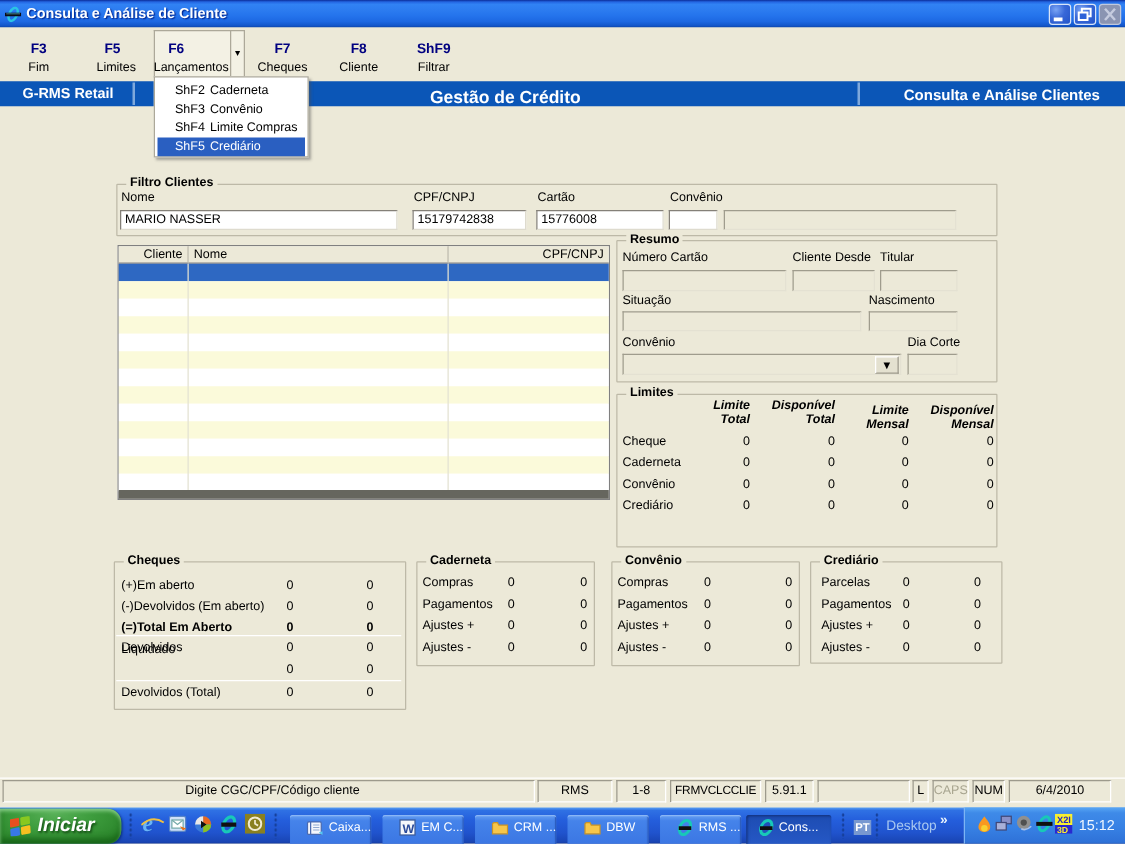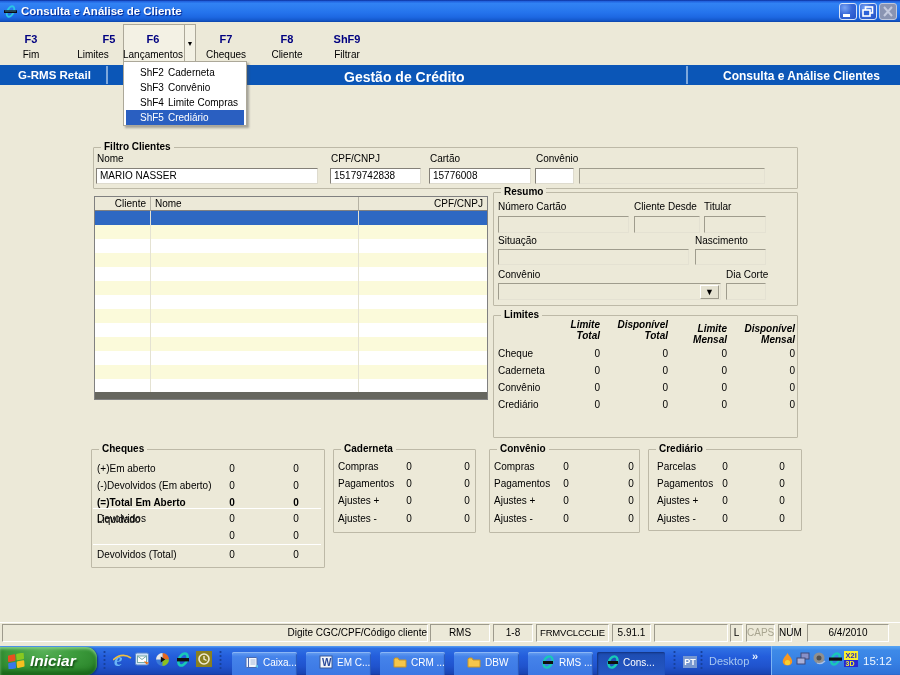--- a/index.html
+++ b/index.html
@@ -70,25 +70,25 @@
     <path d="M5 4 L13 13 M13 4 L5 13" stroke="#c4cade" stroke-width="2"></path>
   </svg>
 <svg class="abs" style="left:4px;top:5px" width="13" height="13" viewBox="0 0 13 13">
     <ellipse cx="6.5" cy="6.5" rx="3.1" ry="5.6" fill="none" stroke="#2ac4e4" stroke-width="2" transform="rotate(26 6.5 6.5)"></ellipse>
     <rect x="0" y="5.2" width="13" height="2.8" fill="#0c0c14"></rect>
     <rect x="1" y="5.6" width="11" height="0.9" fill="#3a7a8a"></rect>
   </svg>
 <div class="abs" id="toolbar">
   <div class="fk" style="left:-14px">F3</div>
     <div class="fl" style="left:-24px">Fim</div>
-  <div class="fk" style="left:64px">F5</div>
+  <div class="fk" style="left:45px">F5</div>
     <div class="fl" style="left:38px">Limites</div>
   <div id="f6box" class="abs"></div>
     <div id="f6arr" class="abs">▼</div>
-  <div class="fk" style="left:108px">F6</div>
+  <div class="fk" style="left:96px">F6</div>
     <div class="fl" style="left:98px">Lançamentos</div>
   <div class="fk" style="left:181px">F7</div>
     <div class="fl" style="left:171px">Cheques</div>
   <div class="fk" style="left:242px">F8</div>
     <div class="fl" style="left:232px">Cliente</div>
   <div class="fk" style="left:302px">ShF9</div>
     <div class="fl" style="left:292px">Filtrar</div>
 </div>
 <div class="abs" id="bluebar"></div>
 <div class="bsep" style="left:106px"></div>
@@ -273,29 +273,29 @@
     <div class="lbl" style="left:657px;top:495px">Ajustes +</div>
     <div class="lbl" style="left:705px;top:495px;width:40px;text-align:center">0</div>
     <div class="lbl" style="left:762px;top:495px;width:40px;text-align:center">0</div>
     <div class="lbl" style="left:657px;top:513px">Ajustes -</div>
     <div class="lbl" style="left:705px;top:513px;width:40px;text-align:center">0</div>
     <div class="lbl" style="left:762px;top:513px;width:40px;text-align:center">0</div>
   </div>
 
 <div class="abs" id="statusbar"></div>
 <div class="abs" style="left:0;top:622px;width:900px;height:23px">
-    <div class="sp" style="left:2px;width:426px;padding-left:6px;text-align:right">Digite CGC/CPF/Código cliente</div>
+    <div class="sp" style="left:2px;width:426px;padding-left:6px;text-align:center">Digite CGC/CPF/Código cliente</div>
     <div class="sp" style="left:430px;width:60px;text-align:center">RMS</div>
     <div class="sp" style="left:493px;width:40px;text-align:center">1-8</div>
     <div class="sp" style="left:536px;width:73px;text-align:center;font-size:9.5px;letter-spacing:-0.2px">FRMVCLCCLIE</div>
     <div class="sp" style="left:612px;width:39px;text-align:center">5.91.1</div>
     <div class="sp" style="left:654px;width:74px;text-align:center"></div>
     <div class="sp" style="left:730px;width:13px;text-align:center">L</div>
     <div class="sp" style="left:746px;width:29px;text-align:center;color:#a8a590">CAPS</div>
-    <div class="sp" style="left:778px;width:14px;text-align:center">NUM</div>
+    <div class="sp" style="left:778px;width:26px;text-align:center">NUM</div>
     <div class="sp" style="left:807px;width:82px;text-align:center">6/4/2010</div>
   </div>
 <div class="abs" id="taskbar"></div>
 <div class="abs" id="startbtn">Iniciar</div>
 <div id="tbwrap">
     <div class="tkbtn" style="left:232px;width:65px"><svg class="tico" viewBox="0 0 14 14">
         <rect x="1" y="2.5" width="11" height="10" rx="1" fill="#f4f6fc" stroke="#4a6ab0"></rect>
         <path d="M3.5 2.5 v10" stroke="#4a6ab0"></path>
         <path d="M5.5 5 h5 M5.5 7 h5 M5.5 9 h5" stroke="#90a8d0" stroke-width="0.8"></path>
         <path d="M10 11 l3 2 0 -3z" fill="#58c8f0"></path>

